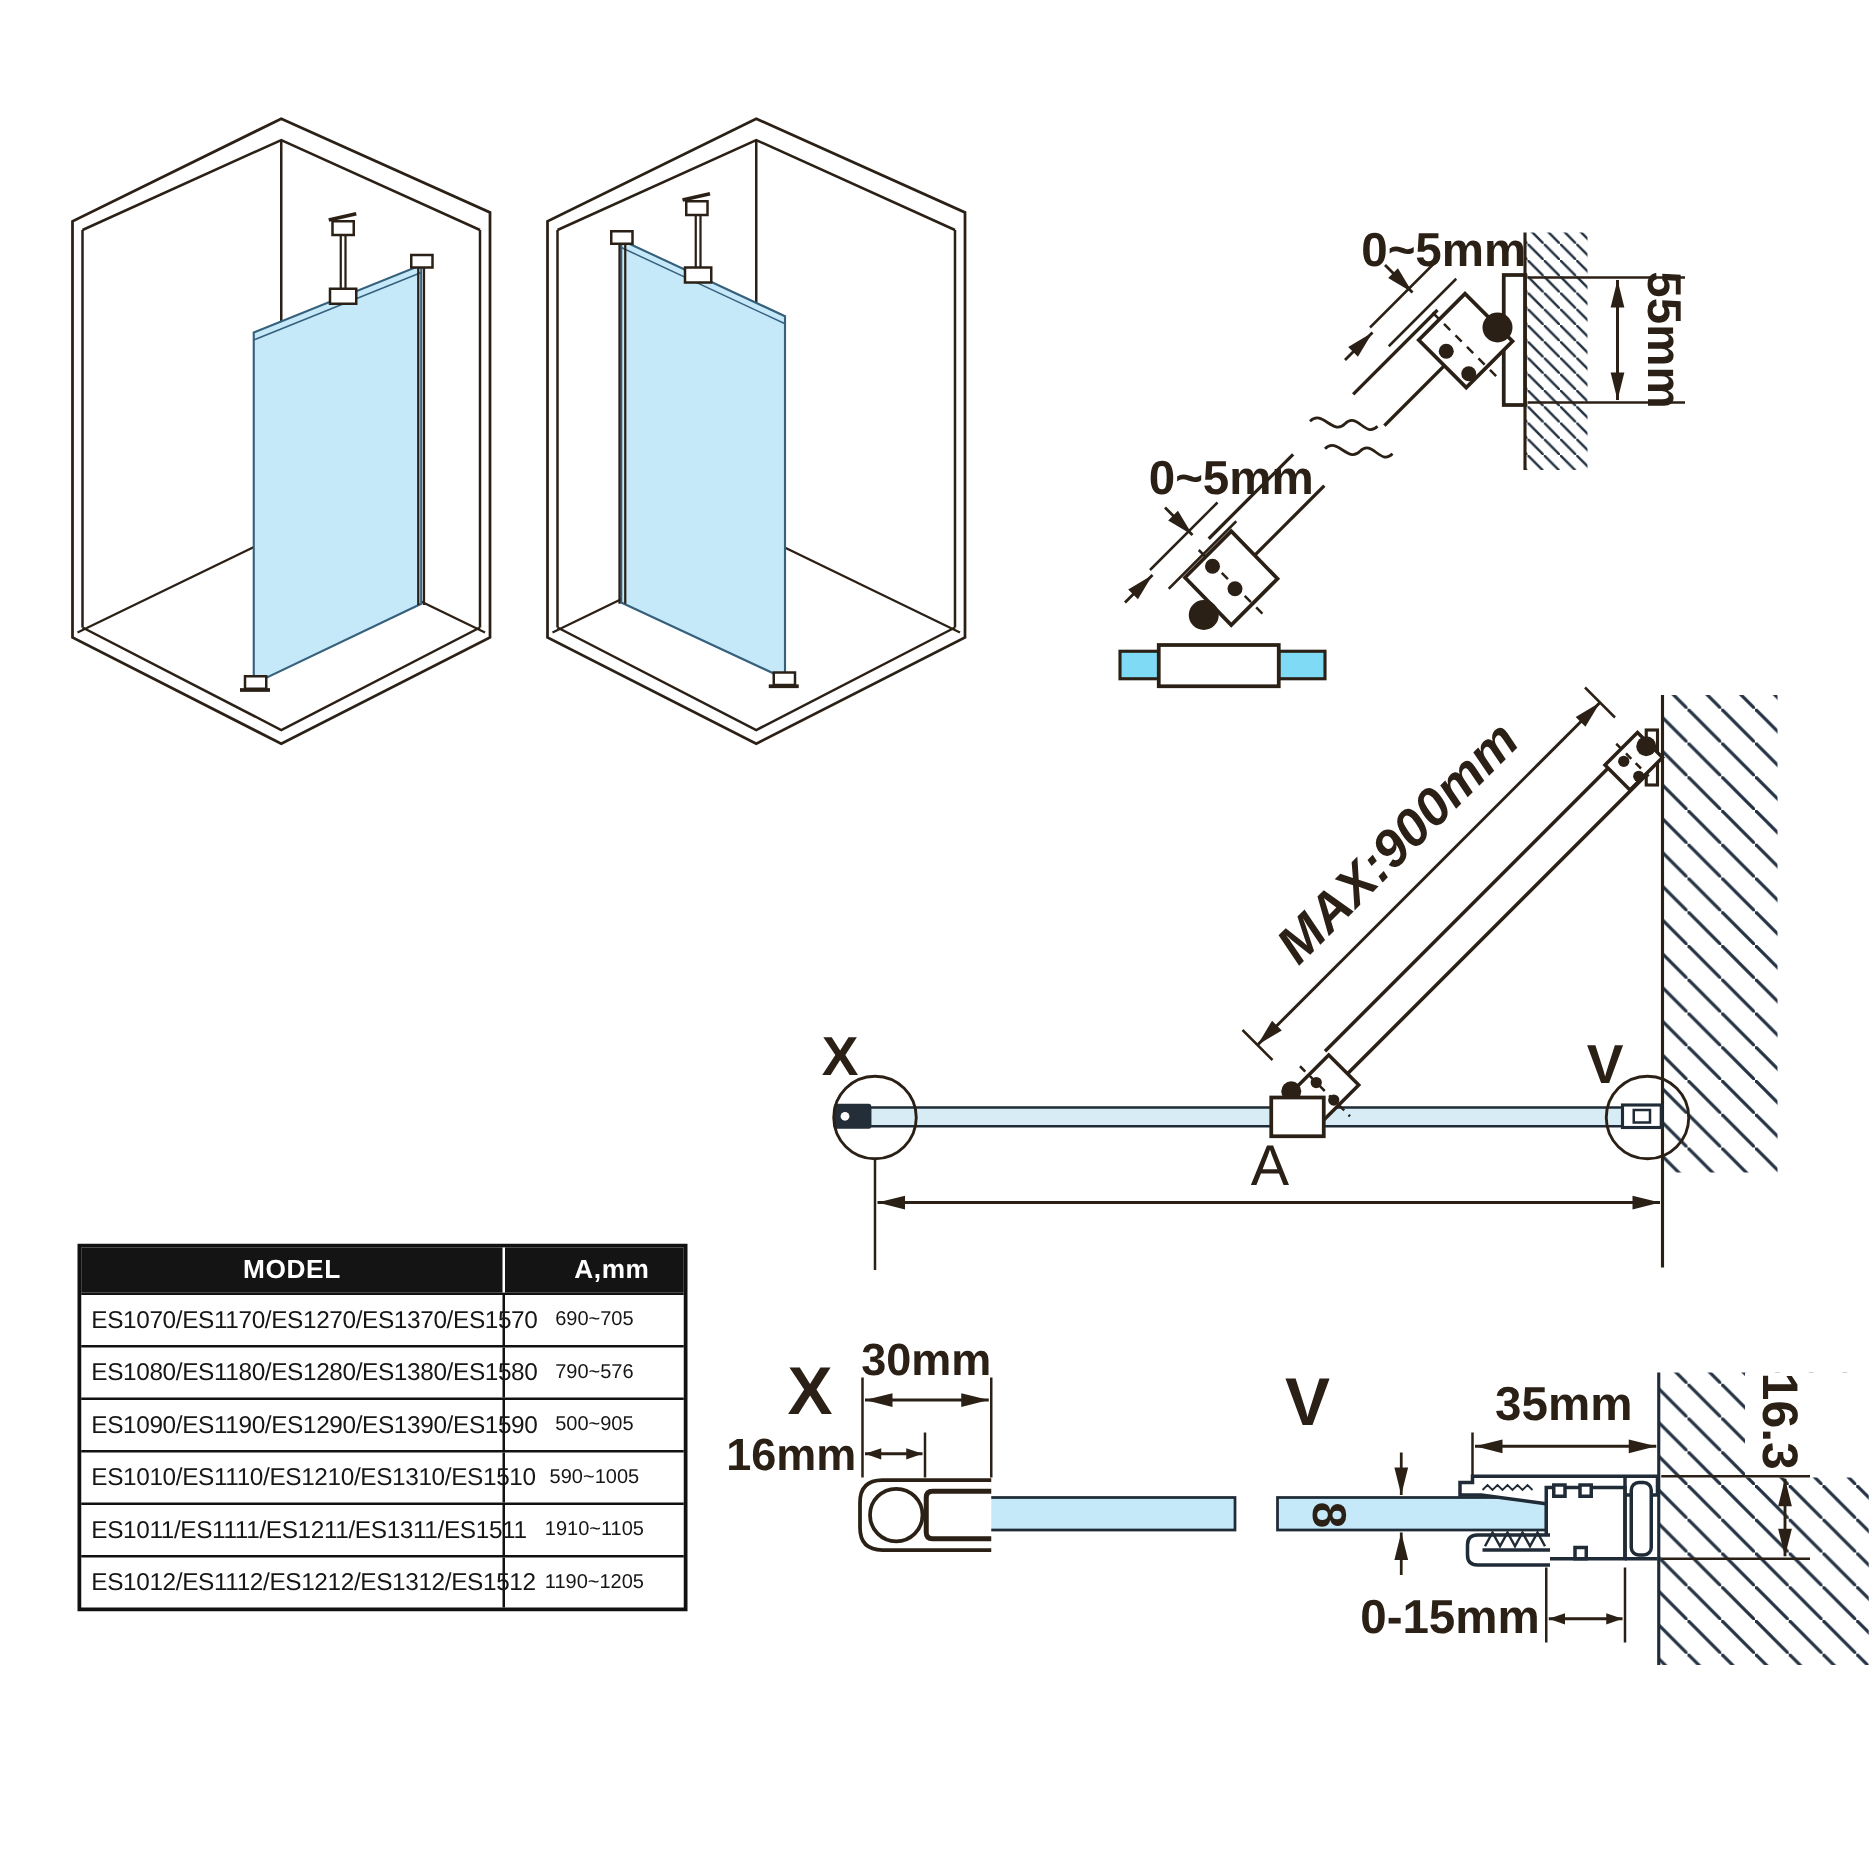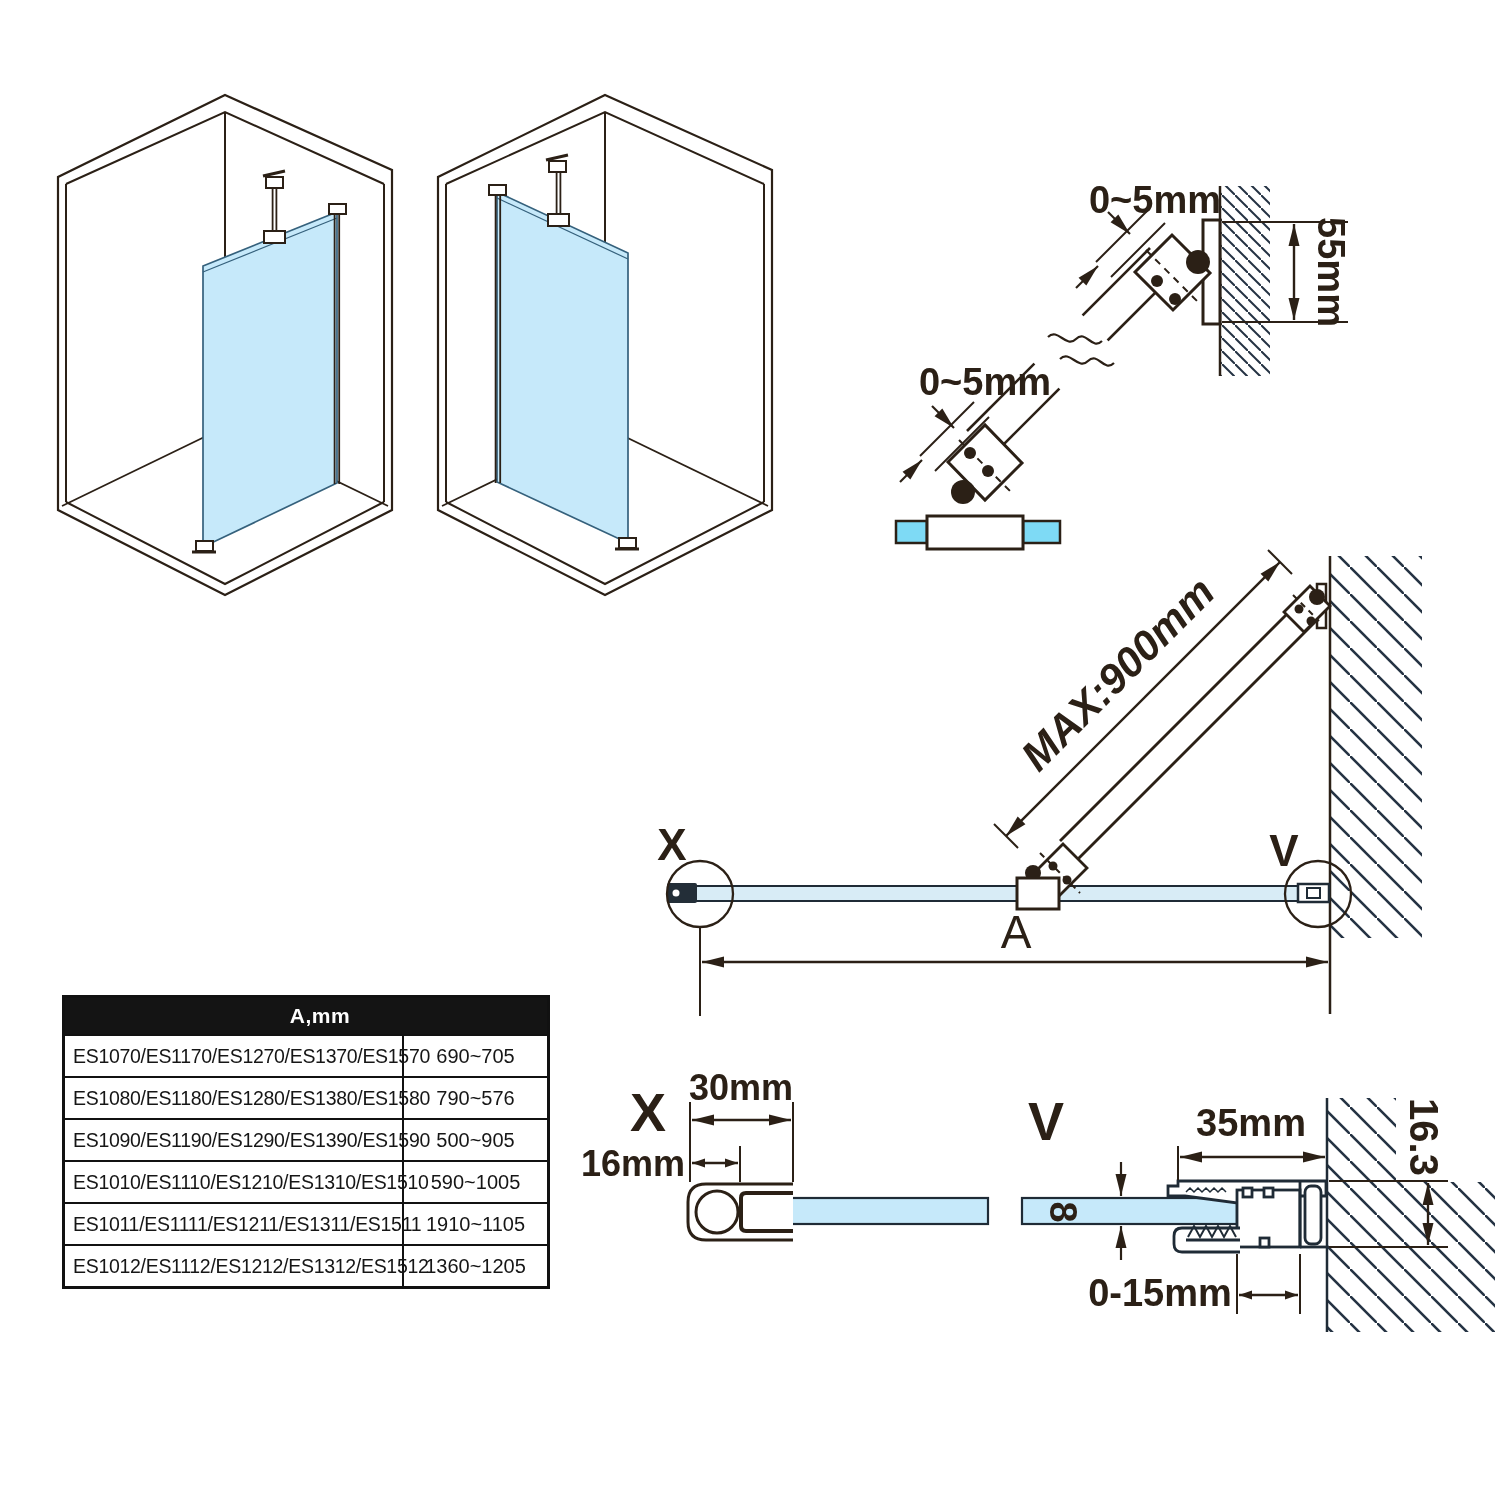--- a/index.html
+++ b/index.html
@@ -20,21 +20,21 @@
   .spec-table{position:absolute;left:62px;top:995px;width:488px;border:3px solid #111;
               box-sizing:border-box;background:#fff;}
   .spec-table .thead{display:flex;height:36px;background:#141414;color:#fff;}
   .spec-table .th{display:flex;align-items:center;justify-content:center;
                   font-size:21px;font-weight:700;letter-spacing:.5px;}
   .spec-table .th.model{width:339px;border-right:2px solid #fff;box-sizing:border-box;}
   .spec-table .th.amm{flex:1;padding-left:28px;}
   .spec-table .tr{display:flex;height:40px;border-top:2.5px solid #111;}
   .spec-table .td{display:flex;align-items:center;font-size:19.5px;color:#161616;box-sizing:border-box;}
   .spec-table .td.model{width:339px;padding-left:8px;border-right:2.5px solid #111;letter-spacing:-0.3px;}
-  .spec-table .td.amm{flex:1;justify-content:center;font-size:20px;}
+  .spec-table .td.amm{flex:1;justify-content:center;font-size:16px;}
 </style>
 </head>
 <body>
 
 <div id="page">
 
 <svg id="drawing" width="1500" height="1500" viewBox="0 0 1500 1500">
   <defs>
     <marker id="ar" viewBox="0 0 24 16" markerWidth="24" markerHeight="16" refX="23" refY="8" orient="auto-start-reverse" markerUnits="userSpaceOnUse">
       <path d="M23,8 L1,2.5 L1,13.5 Z" fill="#2b2016"></path>
@@ -262,20 +262,21 @@
 
     <line class="ink" stroke-width="2" x1="1237" y1="1254" x2="1237" y2="1314"></line>
     <line class="ink" stroke-width="2" x1="1300" y1="1254" x2="1300" y2="1314"></line>
     <line class="ink" stroke-width="2.3" x1="1239" y1="1295" x2="1298" y2="1295" marker-start="url(#ars)" marker-end="url(#ars)"></line>
     <text class="dim" font-size="38" x="1160" y="1306" text-anchor="middle">0-15mm</text>
   </g>
 </svg>
 
 <div class="spec-table">
   <div class="thead">
+    <div class="th model">MODEL</div>
     <div class="th amm">A,mm</div>
   </div>
   <div class="tbody">
 
   <div class="tr">
       <div class="td model">ES1070/ES1170/ES1270/ES1370/ES1570</div>
       <div class="td amm">690~705</div>
     </div>
         <div class="tr">
       <div class="td model">ES1080/ES1180/ES1280/ES1380/ES1580</div>
@@ -288,18 +289,18 @@
         <div class="tr">
       <div class="td model">ES1010/ES1110/ES1210/ES1310/ES1510</div>
       <div class="td amm">590~1005</div>
     </div>
         <div class="tr">
       <div class="td model">ES1011/ES1111/ES1211/ES1311/ES1511</div>
       <div class="td amm">1910~1105</div>
     </div>
         <div class="tr">
       <div class="td model">ES1012/ES1112/ES1212/ES1312/ES1512</div>
-      <div class="td amm">1360~1205</div>
+      <div class="td amm">1190~1205</div>
     </div>
       </div>
 </div>
 
 </div>
 
 </body></html>

